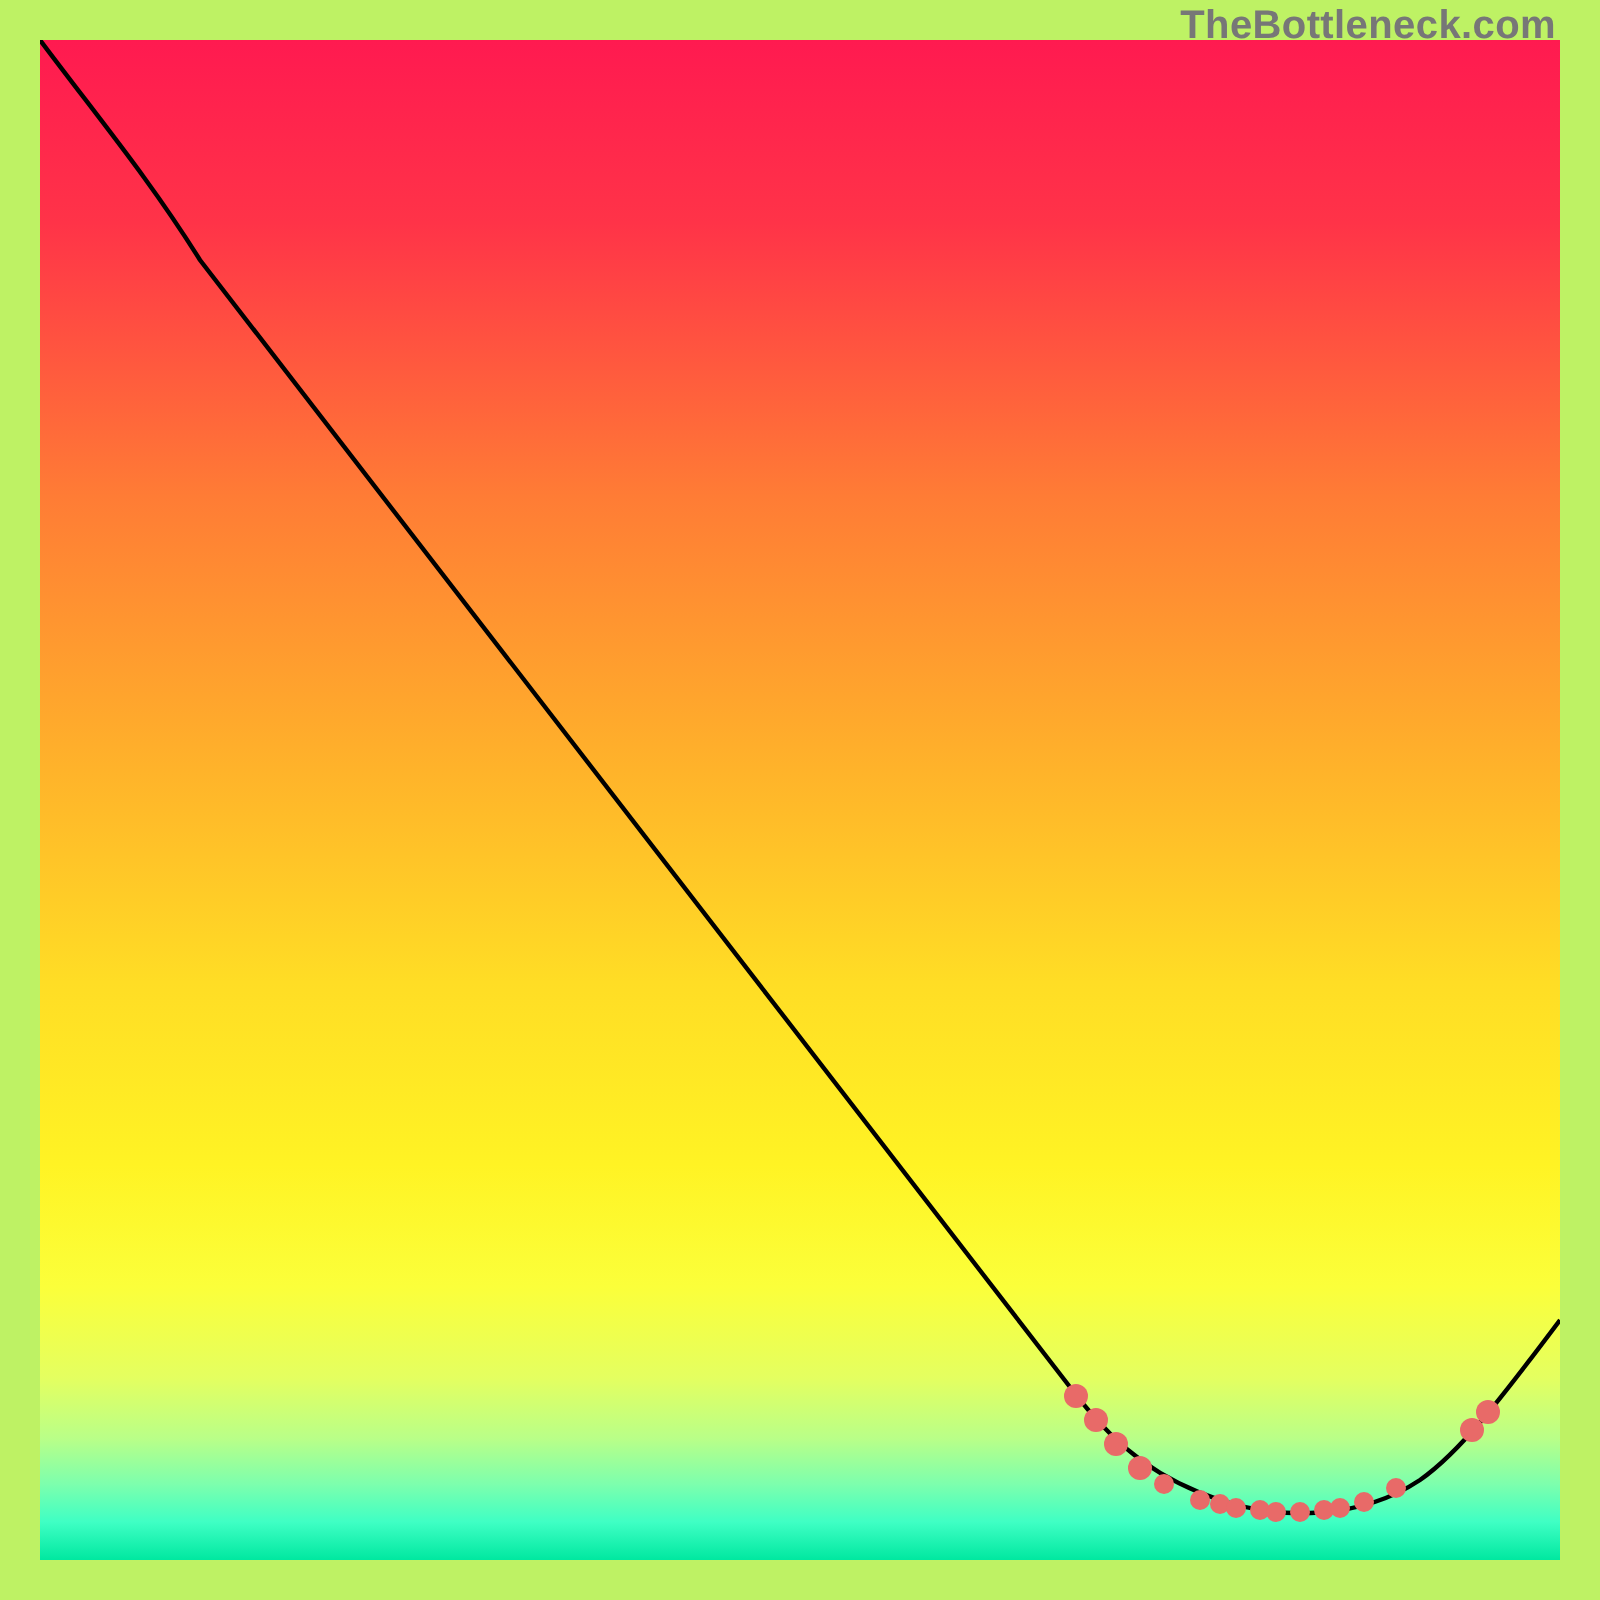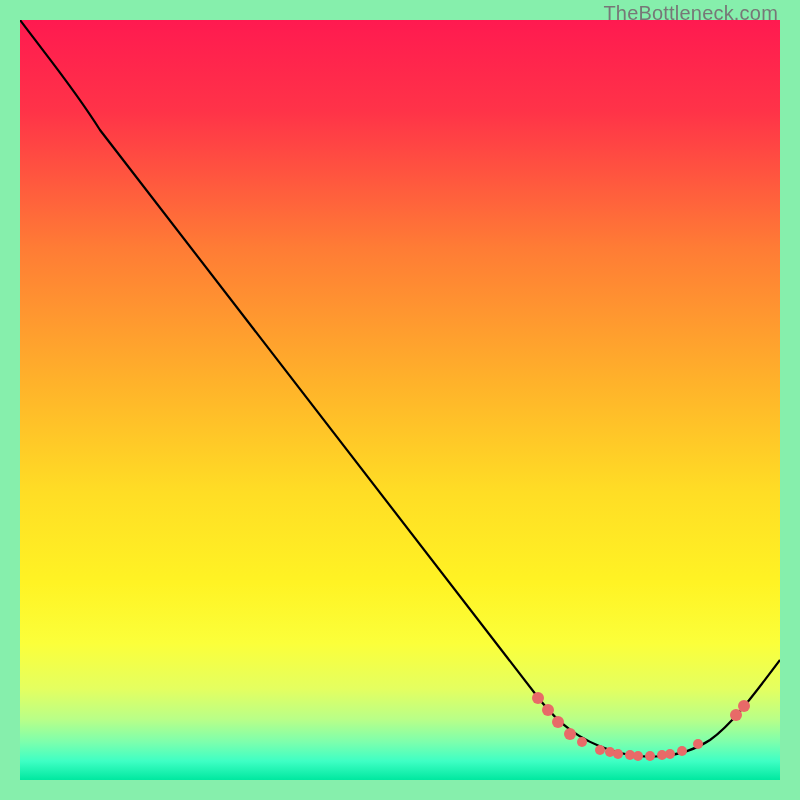--- a/index.html
+++ b/index.html
@@ -1,21 +1,22 @@
 <!DOCTYPE html>
 <html><head>
 <meta charset="utf-8">
 <style>
   * { margin: 0; padding: 0; box-sizing: border-box; }
   html, body { width: 800px; height: 800px; overflow: hidden; background: #000; }
   .container {
     width: 800px;
     height: 800px;
     position: relative;
-    background: #86efac;
+    background: #bef264;
+    font-weight: bold;
   }
   .plot-area {
     position: absolute;
     left: 20px;
     top: 20px;
     width: 760px;
     height: 760px;
   }
   .gradient-bg {
     position: absolute;

